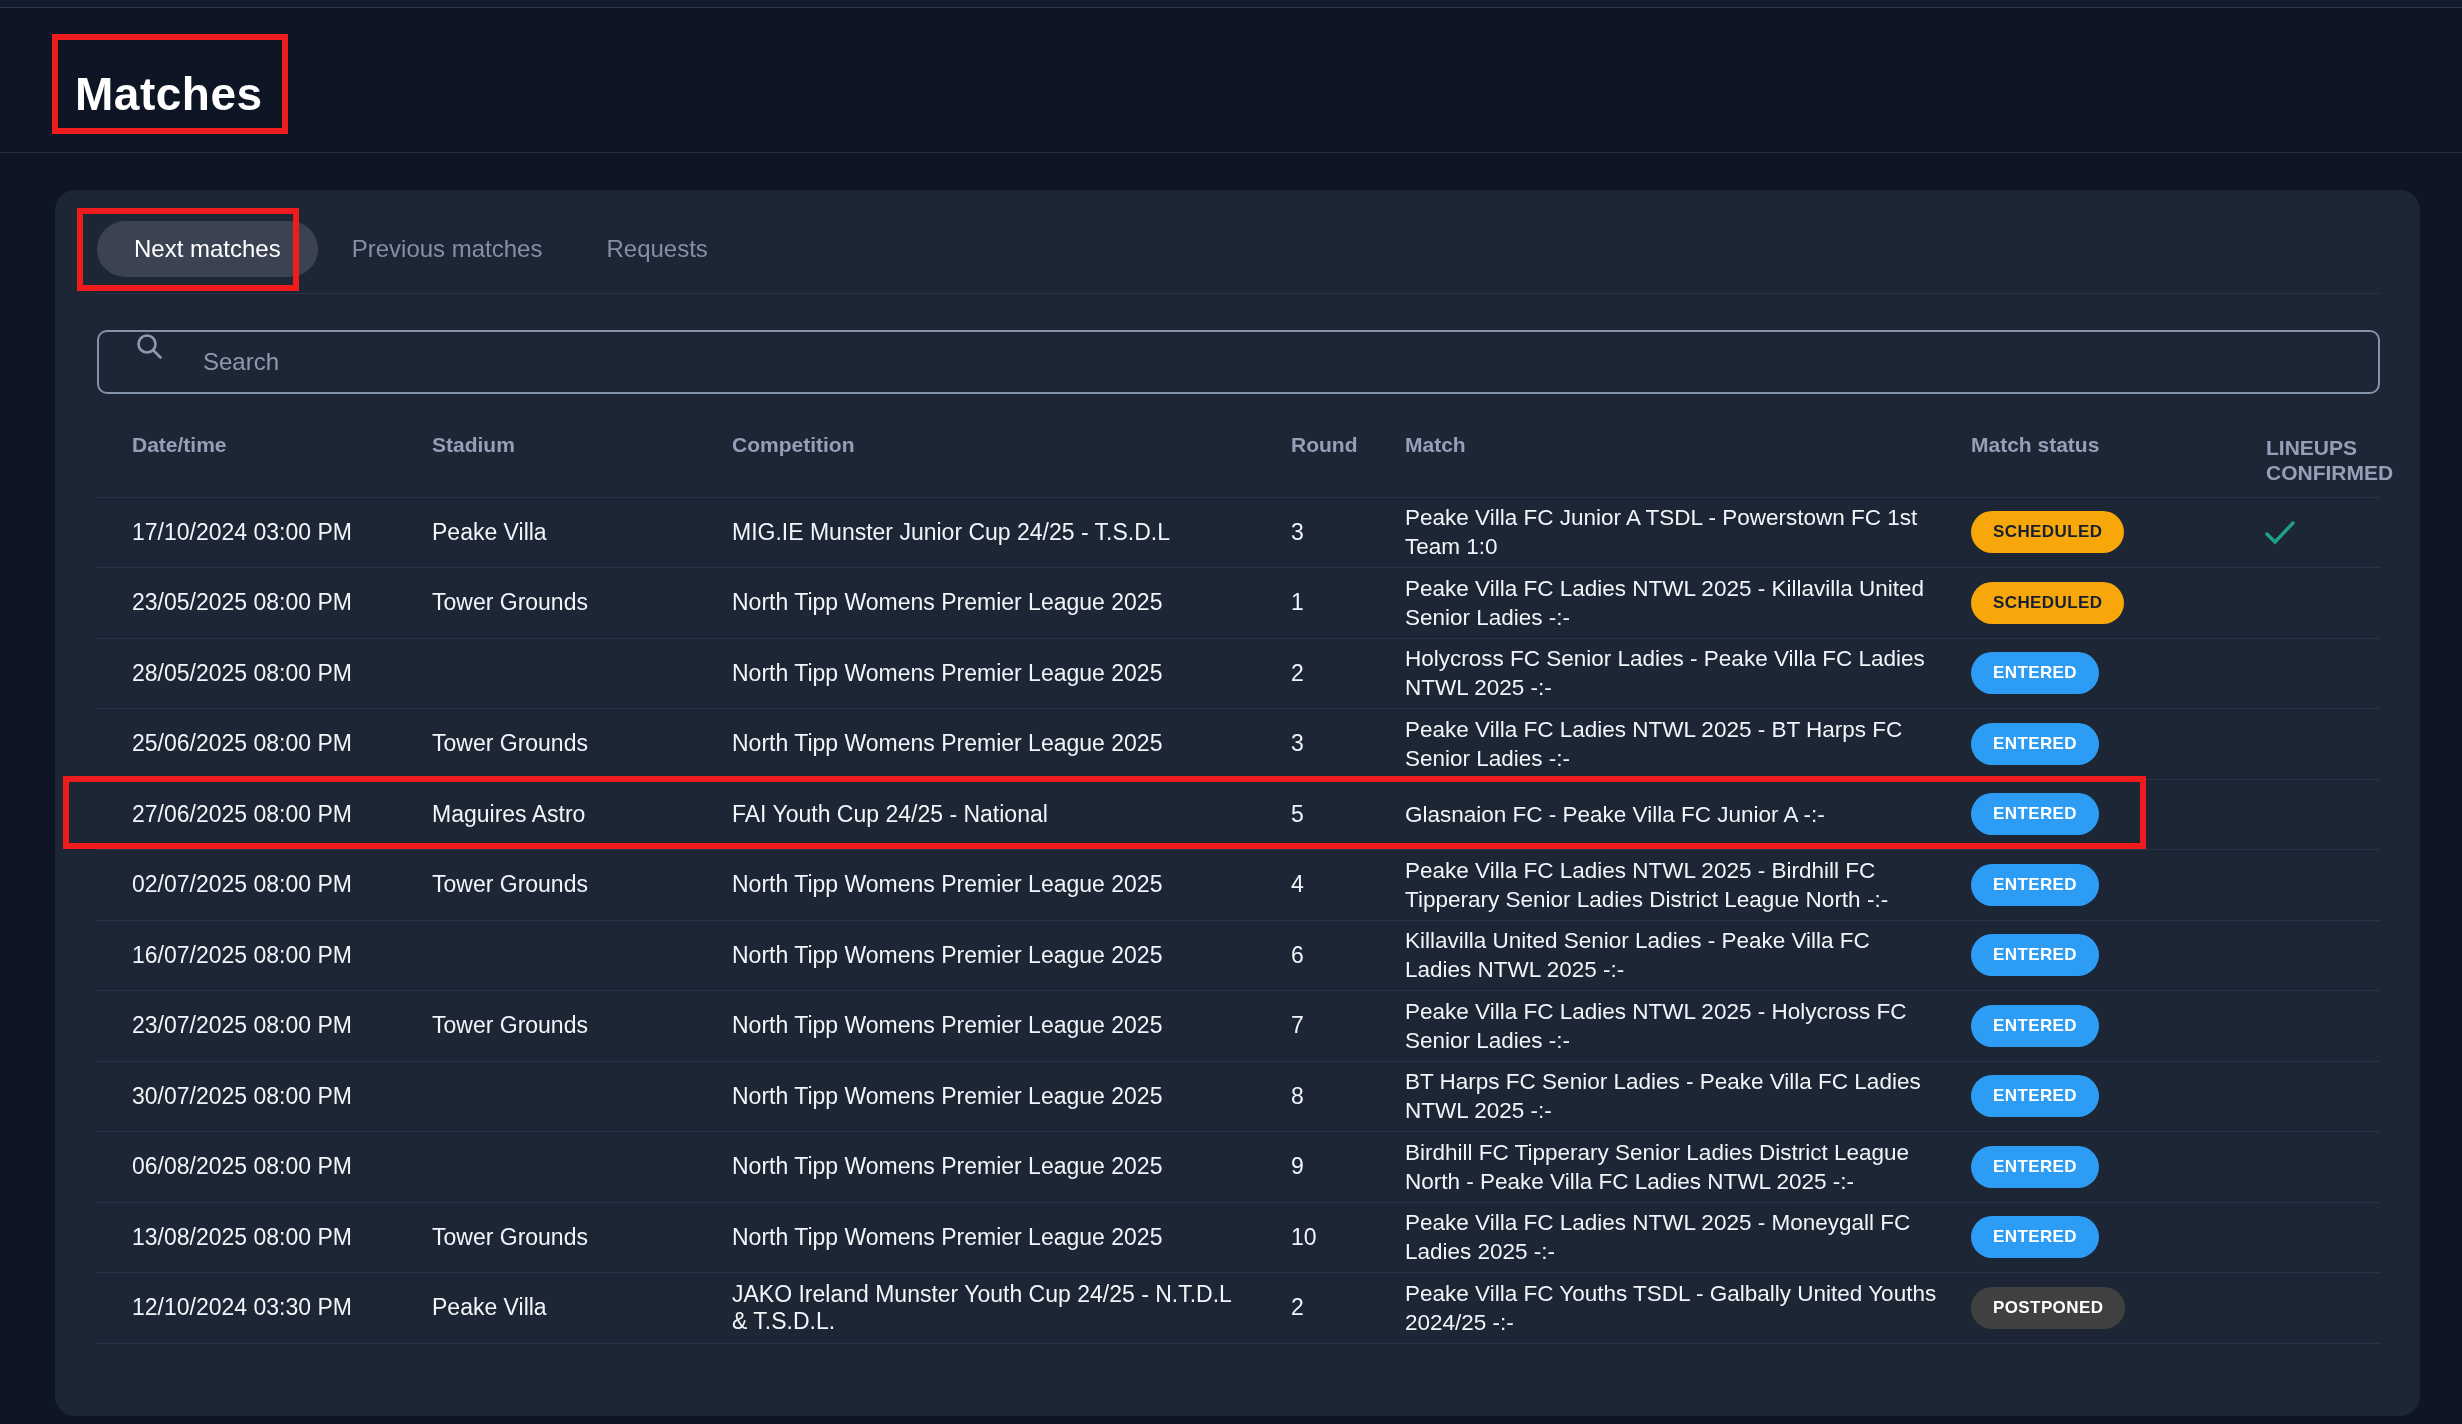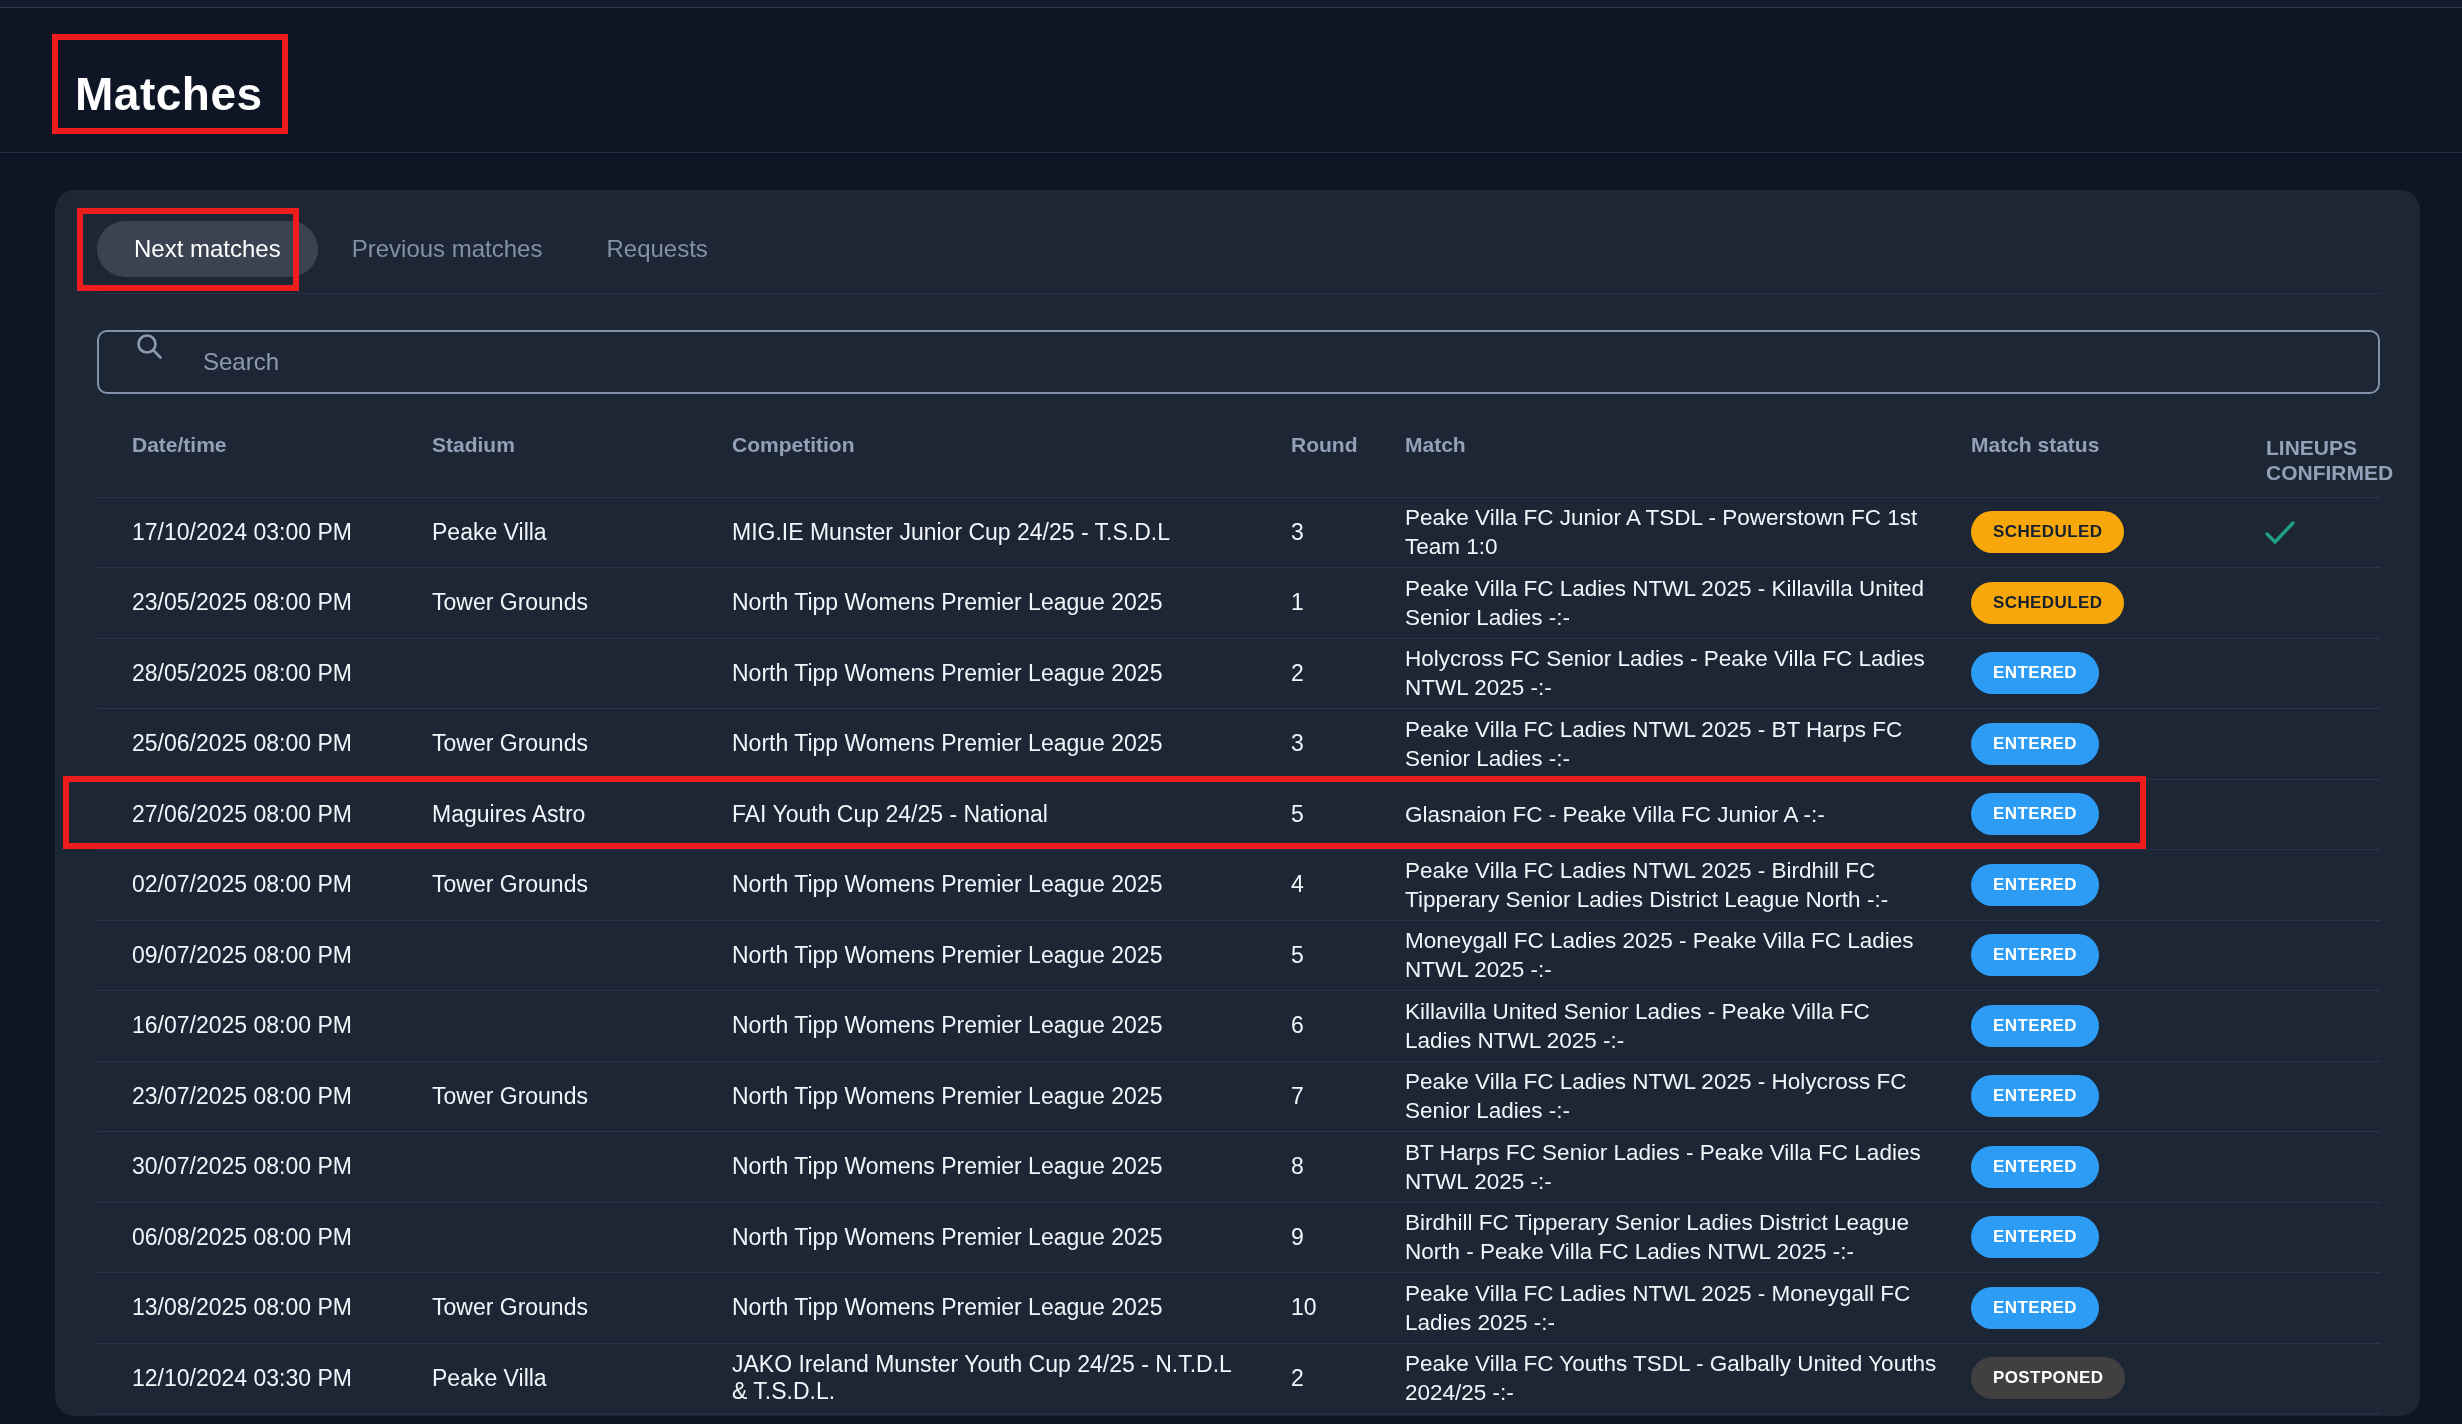--- a/index.html
+++ b/index.html
@@ -207,29 +207,20 @@
         <tr>
           <td>02/07/2025 08:00 PM</td>
           <td>Tower Grounds</td>
           <td>North Tipp Womens Premier League 2025</td>
           <td>4</td>
           <td><span class="match-text">Peake Villa FC Ladies NTWL 2025 - Birdhill FC Tipperary Senior Ladies District League North -:-</span></td>
           <td><span class="badge" style="background: rgb(45, 156, 244); color: rgb(255, 255, 255);">ENTERED</span></td>
           <td></td>
         </tr>
         <tr>
-          <td>09/07/2025 08:00 PM</td>
-          <td></td>
-          <td>North Tipp Womens Premier League 2025</td>
-          <td>5</td>
-          <td><span class="match-text">Moneygall FC Ladies 2025 - Peake Villa FC Ladies NTWL 2025 -:-</span></td>
-          <td><span class="badge" style="background: rgb(45, 156, 244); color: rgb(255, 255, 255);">ENTERED</span></td>
-          <td></td>
-        </tr>
-        <tr>
           <td>16/07/2025 08:00 PM</td>
           <td></td>
           <td>North Tipp Womens Premier League 2025</td>
           <td>6</td>
           <td><span class="match-text">Killavilla United Senior Ladies - Peake Villa FC Ladies NTWL 2025 -:-</span></td>
           <td><span class="badge" style="background: rgb(45, 156, 244); color: rgb(255, 255, 255);">ENTERED</span></td>
           <td></td>
         </tr>
         <tr>
           <td>23/07/2025 08:00 PM</td>

